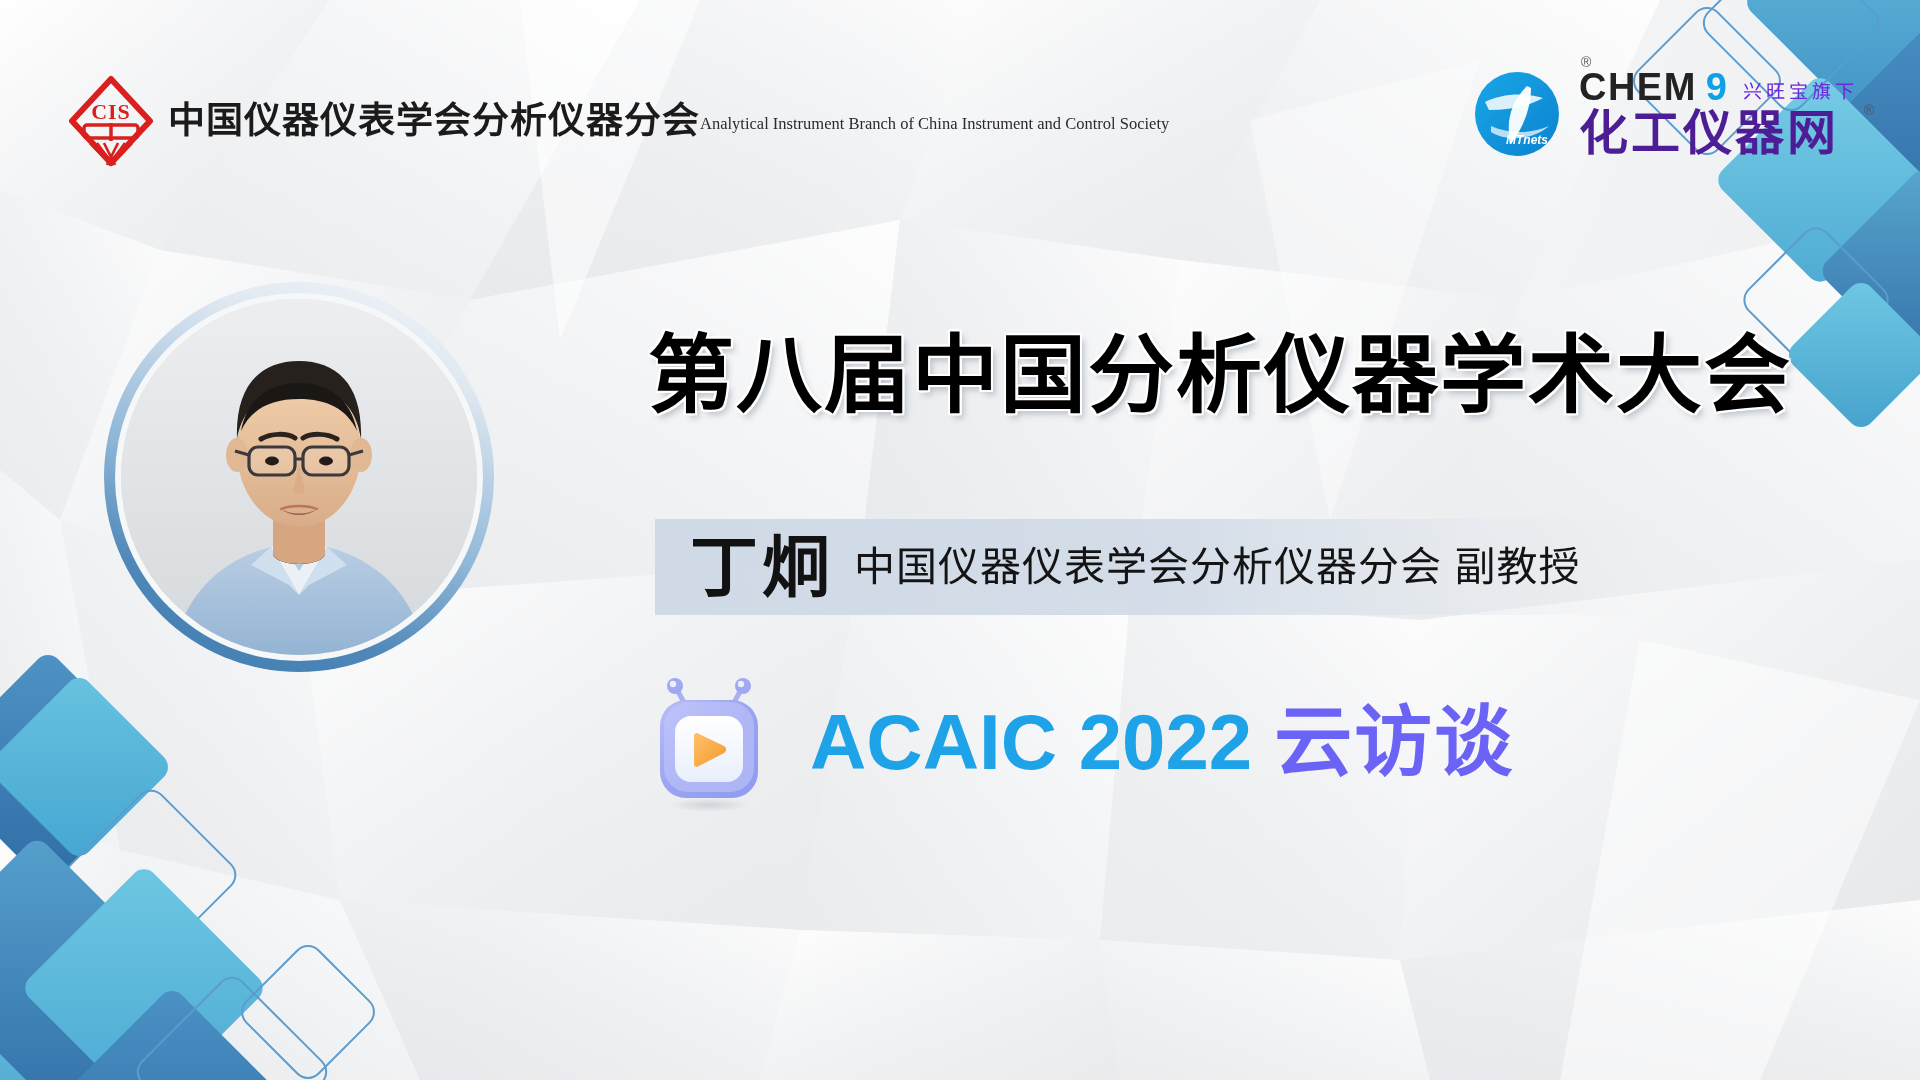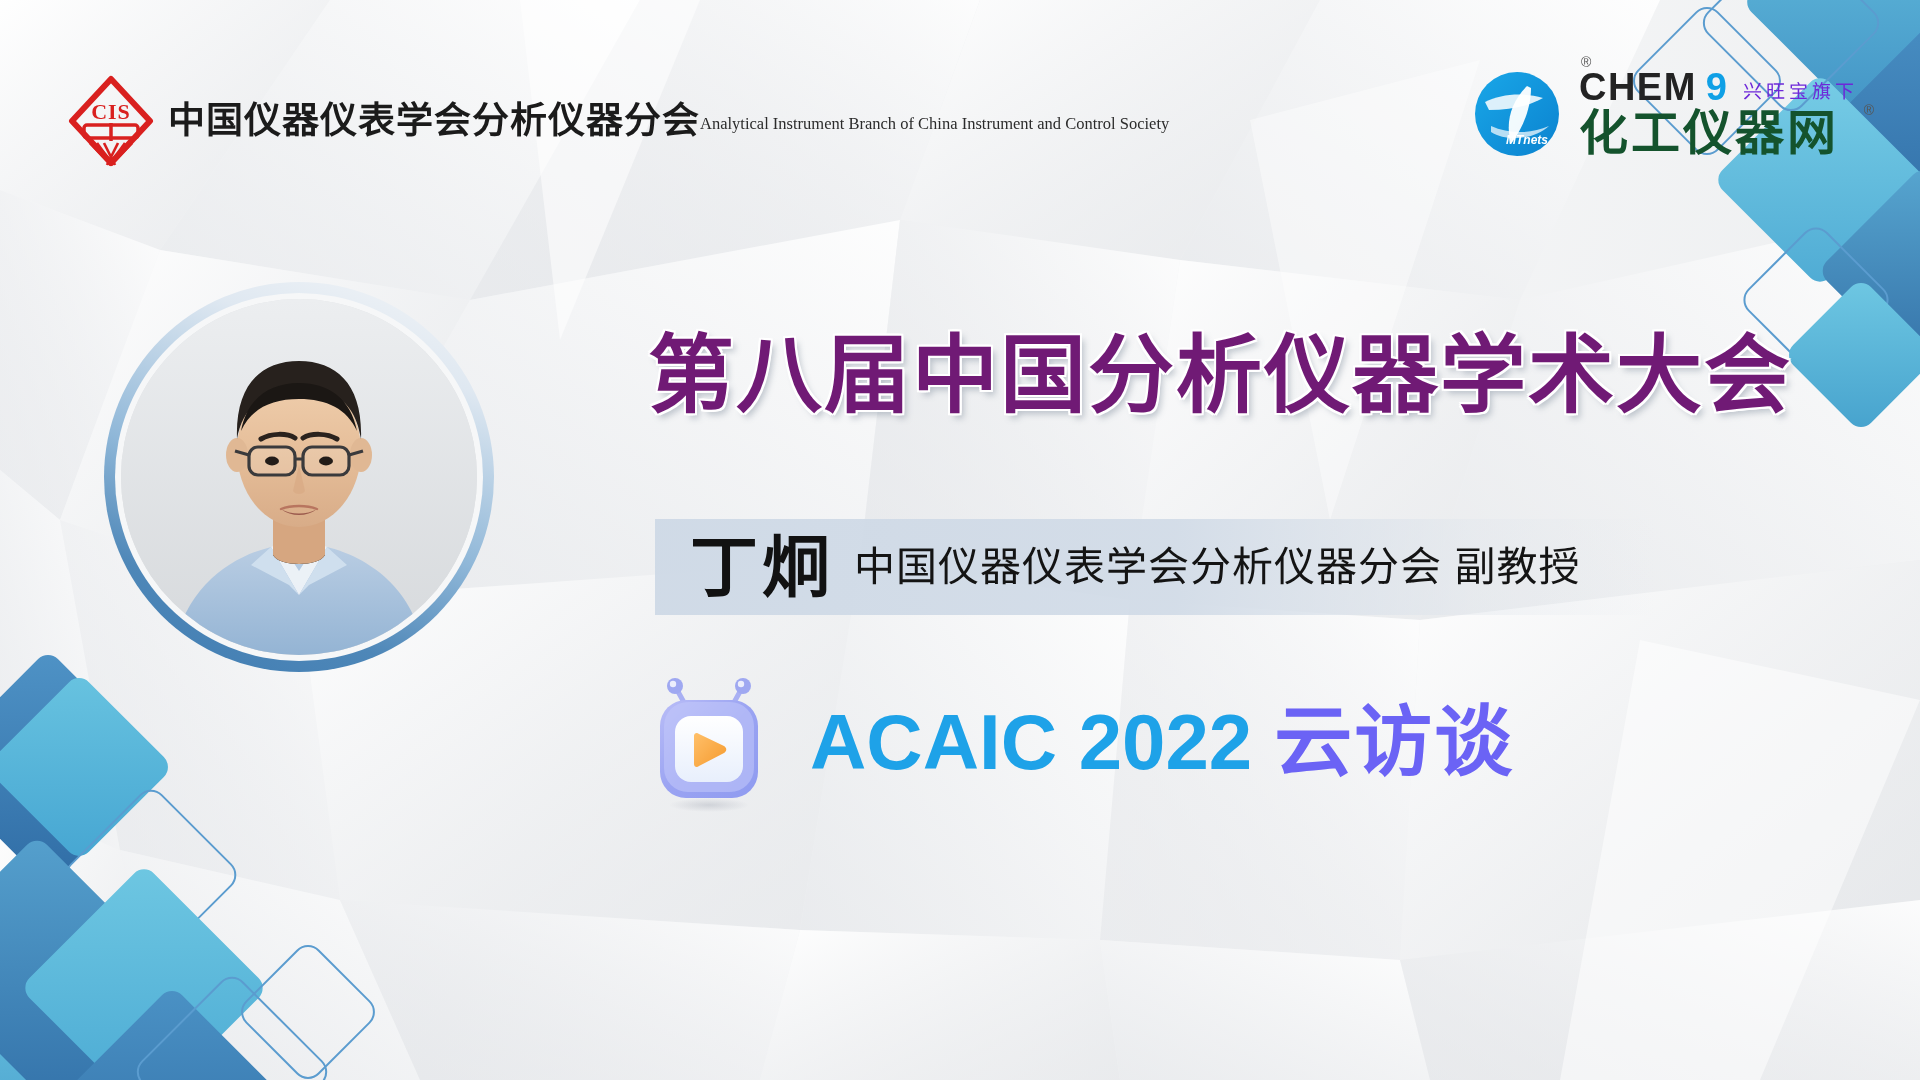--- a/index.html
+++ b/index.html
@@ -32,38 +32,38 @@
     font-size:16.5px;line-height:1.2;color:#2b2b2b;margin-top:12px;white-space:nowrap;}
 
   .logo-right{position:absolute;right:62px;top:68px;display:flex;align-items:center;gap:16px;}
   .mt-globe{width:92px;height:92px;flex:none;}
   .chem-block{display:flex;flex-direction:column;gap:2px;}
   .chem-row1{display:flex;align-items:flex-end;gap:9px;position:relative;}
   .chem-word{font-weight:700;font-size:38px;line-height:1;color:#232323;letter-spacing:1.5px;}
   .chem-17{font-weight:700;font-size:38px;line-height:1;color:#0fa0e6;letter-spacing:0px;}
   .chem-sub{font-size:19px;color:#6d28d9;letter-spacing:4px;padding-bottom:3px;margin-left:7px;}
   .reg-sm{position:absolute;font-size:14px;color:#555;}
-  .chem-cn{font-weight:700;font-size:49px;line-height:1.05;color:#14532d;letter-spacing:3px;
+  .chem-cn{font-weight:700;font-size:49px;line-height:1.05;color:#4c1d95;letter-spacing:3px;
     font-family:"Liberation Sans","DejaVu Sans",sans-serif;}
   .chem-cn-wrap{position:relative;display:inline-block;}
 
   
   .portrait-wrap{position:absolute;left:104px;top:282px;width:390px;height:390px;}
   .portrait-ring{position:absolute;inset:0;border-radius:50%;
     background:linear-gradient(200deg,#f4f6f8 0%,#dfe8f1 22%,#8fb7d8 55%,#4e87b8 78%,#3f7cb2 100%);
     padding:11px;box-sizing:border-box;}
   .portrait-gap{position:absolute;inset:11px;border-radius:50%;background:#f6f7f8;}
   .portrait-inner{position:absolute;inset:17px;border-radius:50%;overflow:hidden;
     background:radial-gradient(circle at 50% 38%,#eceef0 0%,#dcdee1 70%,#d2d5d8 100%);}
   .portrait-inner svg{position:absolute;left:0;top:0;}
 
   
   .title-main{position:absolute;left:648px;top:332px;
     font-family:"Liberation Sans","DejaVu Sans",sans-serif;
-    font-weight:700;font-size:86px;line-height:1;color:#701a75;letter-spacing:2px;
+    font-weight:700;font-size:86px;line-height:1;color:#000000;letter-spacing:2px;
     white-space:nowrap;
     text-shadow:
       2px 0 0 #ffffff, -2px 0 0 #ffffff, 0 2px 0 #ffffff, 0 -2px 0 #ffffff,
       2px 2px 0 #ffffff, -2px -2px 0 #ffffff, 2px -2px 0 #ffffff, -2px 2px 0 #ffffff,
       4px 5px 6px rgba(90,105,125,0.35);}
 
   
   .speaker-band{position:absolute;left:655px;top:519px;width:1000px;height:96px;
     background:linear-gradient(90deg,rgba(206,217,230,0.95) 0%,rgba(209,219,231,0.92) 52%,rgba(226,231,237,0.45) 82%,rgba(239,240,242,0.0) 100%);}
   .speaker-row{position:absolute;left:690px;top:519px;height:96px;

